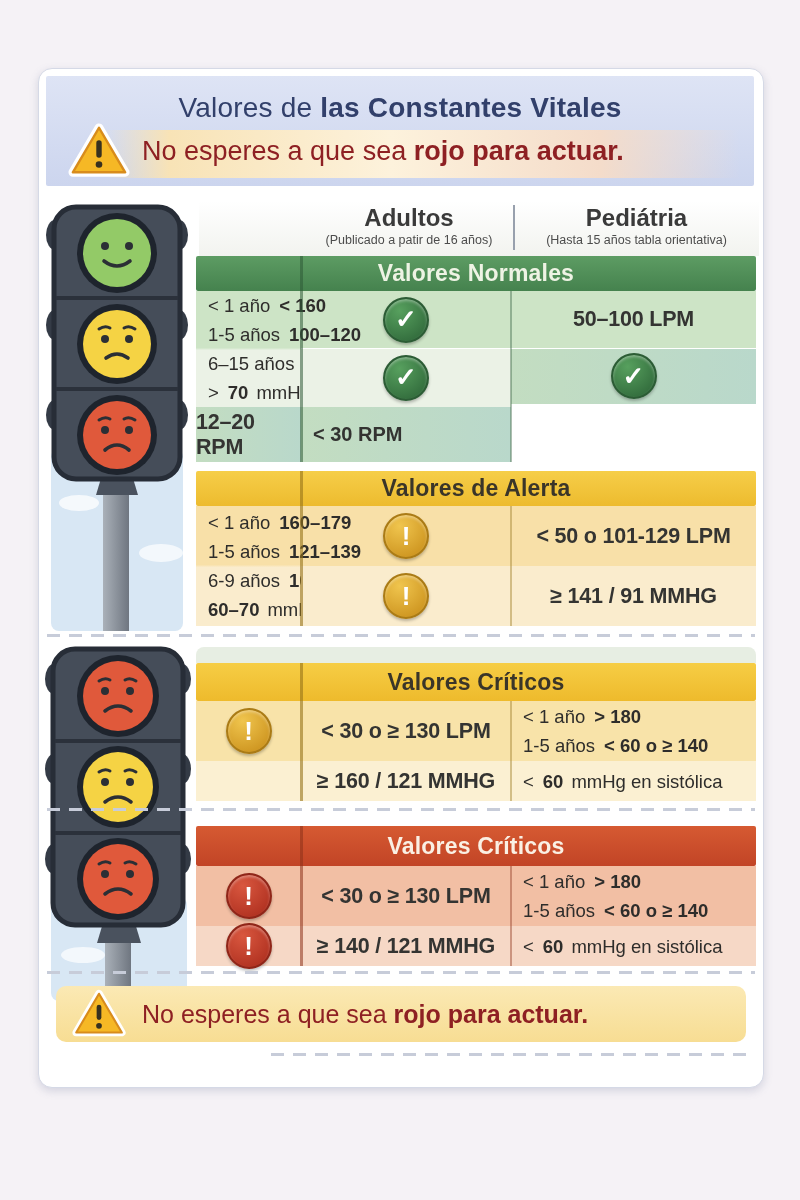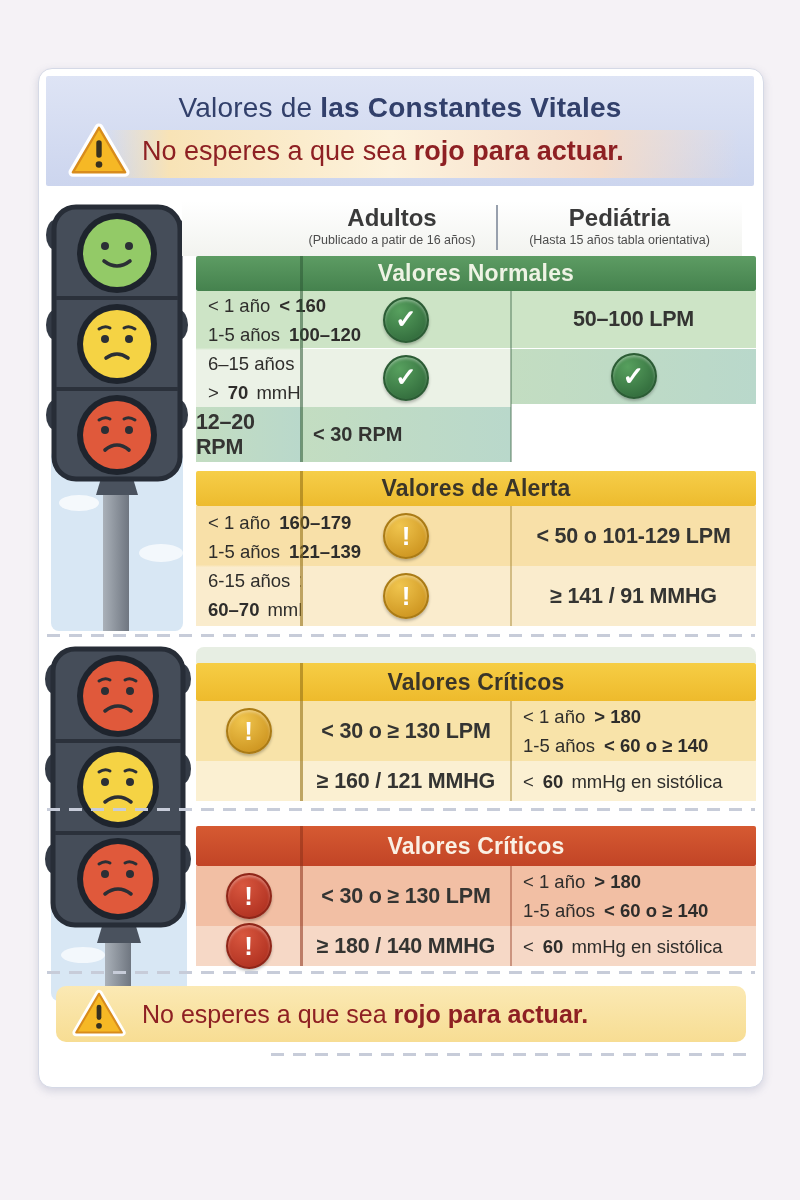--- a/index.html
+++ b/index.html
@@ -39,21 +39,21 @@
   .dash{
     position:absolute;height:3px;
     background:repeating-linear-gradient(90deg,#c7ccd9 0 13px,transparent 13px 22px);
   }
   .dash1{top:565px;left:8px;width:708px;}
   .dash2{top:739px;left:8px;width:708px;}
   .dash3{top:902px;left:8px;width:708px;}
   .dash4{top:984px;left:232px;width:476px;}
   
   .col-head{
-    position:absolute;left:143px;top:132px;width:560px;height:55px;
+    position:absolute;left:160px;top:132px;width:560px;height:55px;
     display:grid;grid-template-columns:105px 210px 245px;
     background:linear-gradient(180deg,#ffffff 0%,#f2f3ef 100%);
   }
   .col-head .hc{text-align:center;position:relative;}
   .hc .hc-main{font-size:24px;font-weight:600;color:#3a3a3a;margin-top:3px;}
   .hc .hc-sub{font-size:12.5px;color:#4c4c4c;margin-top:1px;}
   .vdiv-head{position:absolute;left:314px;top:4px;bottom:6px;width:2px;background:#98a0ad;}
   
   .sec{position:absolute;left:157px;width:560px;}
   .banner{
@@ -296,21 +296,21 @@
   <div class="sec sec-alert">
     <div class="banner">Valores de Alerta</div>
     <div class="grid">
       <div class="icell r1">
           <div class="cicon ci-alert">!</div>
         </div>
       <div class="acell r1">&lt; 50 o 101-129 LPM</div>
       <div class="pcell pmerge">
         <div class="pline"><span class="pl-label">&lt; 1 año</span><span class="pl-value">160–179</span></div>
         <div class="pline"><span class="pl-label">1-5 años</span><span class="pl-value">121–139</span></div>
-        <div class="pline"><span class="pl-label">6-15 años</span><span class="pl-value">101–119</span></div>
+        <div class="pline"><span class="pl-label">6-9 años</span><span class="pl-value">101–119</span></div>
         <div class="pline"><span class="pl-label"></span><span class="pl-value">60–70</span><span class="pl-suffix">mmHg en sistólica</span></div>
       </div>
       <div class="icell r2">
           <div class="cicon ci-alert">!</div>
         </div>
       <div class="acell r2">≥ 141 / 91 MMHG</div>
     </div>
     <div class="vdiv-l"></div>
     <div class="vdiv-r"></div>
   </div>
@@ -348,21 +348,21 @@
           <div class="cicon ci-crit">!</div>
         </div>
       <div class="acell r1">&lt; 30 o ≥ 130 LPM</div>
       <div class="pcell r1">
         <div class="pline"><span class="pl-label">&lt; 1 año</span><span class="pl-value">&gt; 180</span></div>
         <div class="pline"><span class="pl-label">1-5 años</span><span class="pl-value">&lt; 60 o ≥ 140</span></div>
       </div>
       <div class="icell r2">
           <div class="cicon ci-crit">!</div>
         </div>
-      <div class="acell r2">≥ 180 / 140 MMHG</div>
+      <div class="acell r2">≥ 140 / 121 MMHG</div>
       <div class="pcell r2">
         <div class="pline"><span class="pl-label">&lt;</span><span class="pl-value">60</span><span class="pl-suffix">mmHg en sistólica</span></div>
       </div>
     </div>
     <div class="vdiv-l"></div>
     <div class="vdiv-r"></div>
   </div>
 
   <div class="dash dash3"></div>
 

